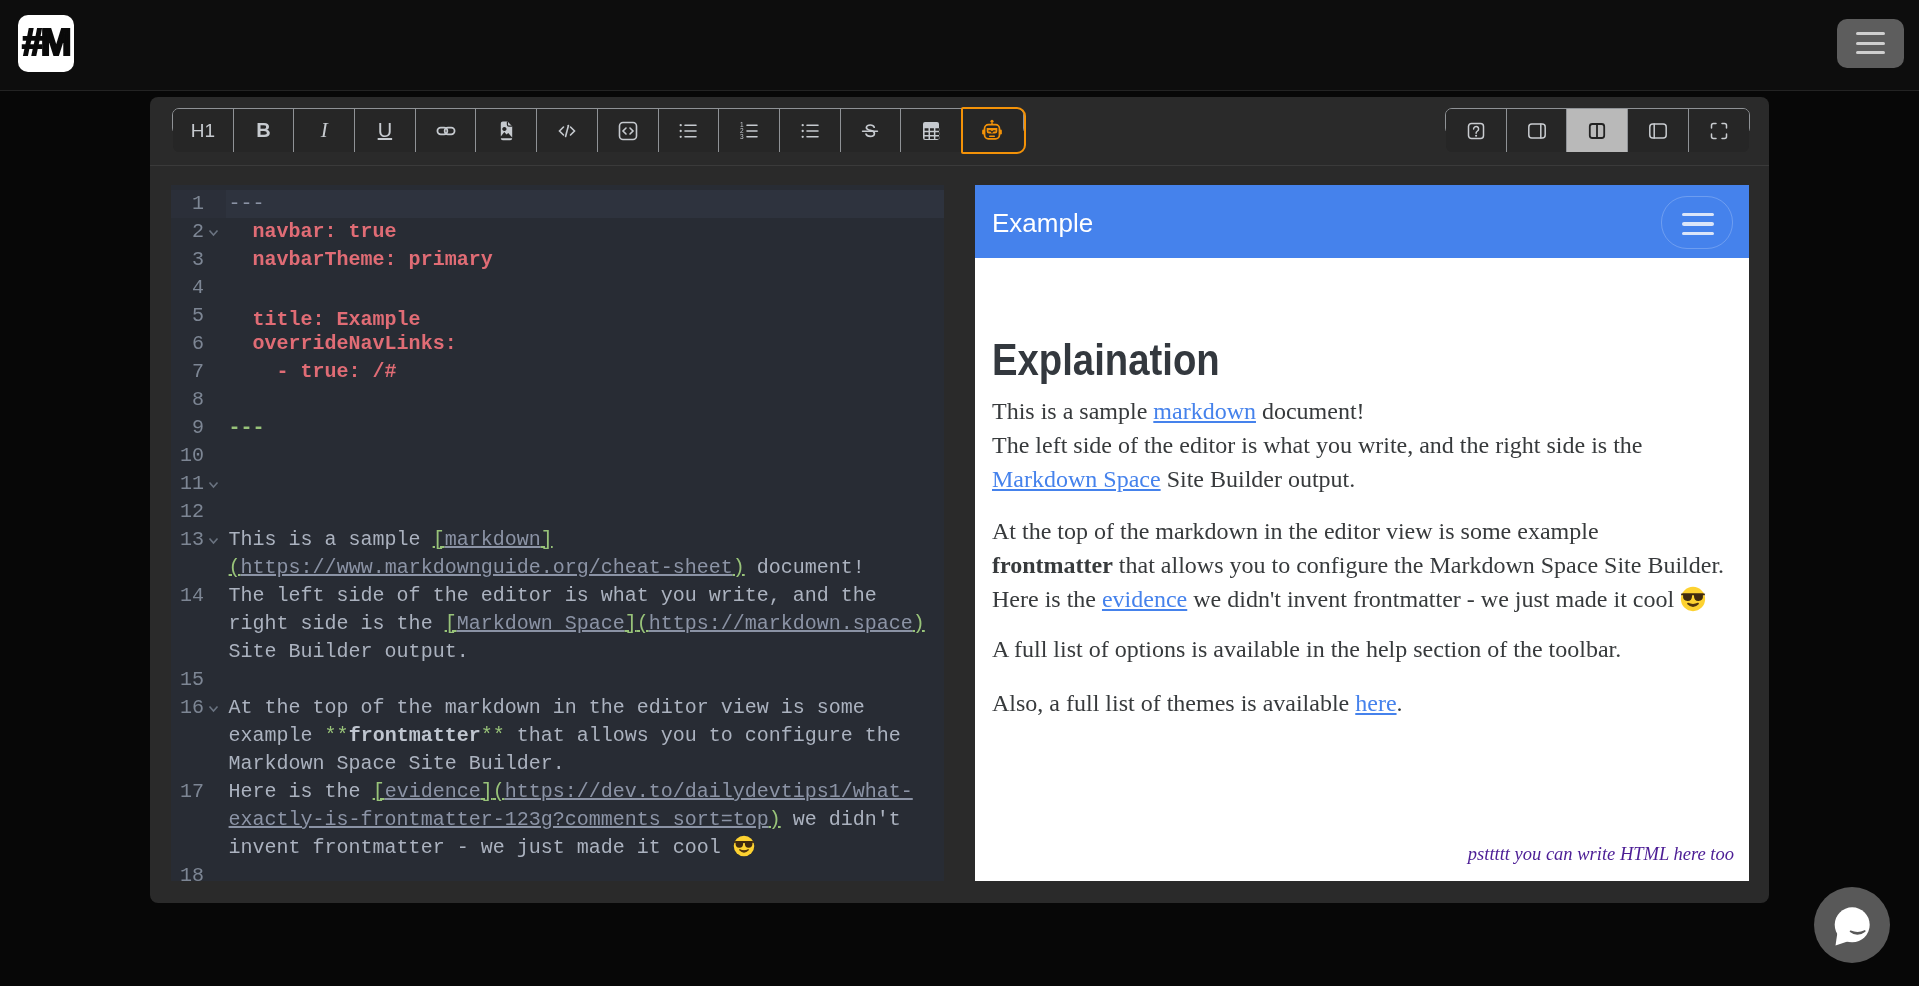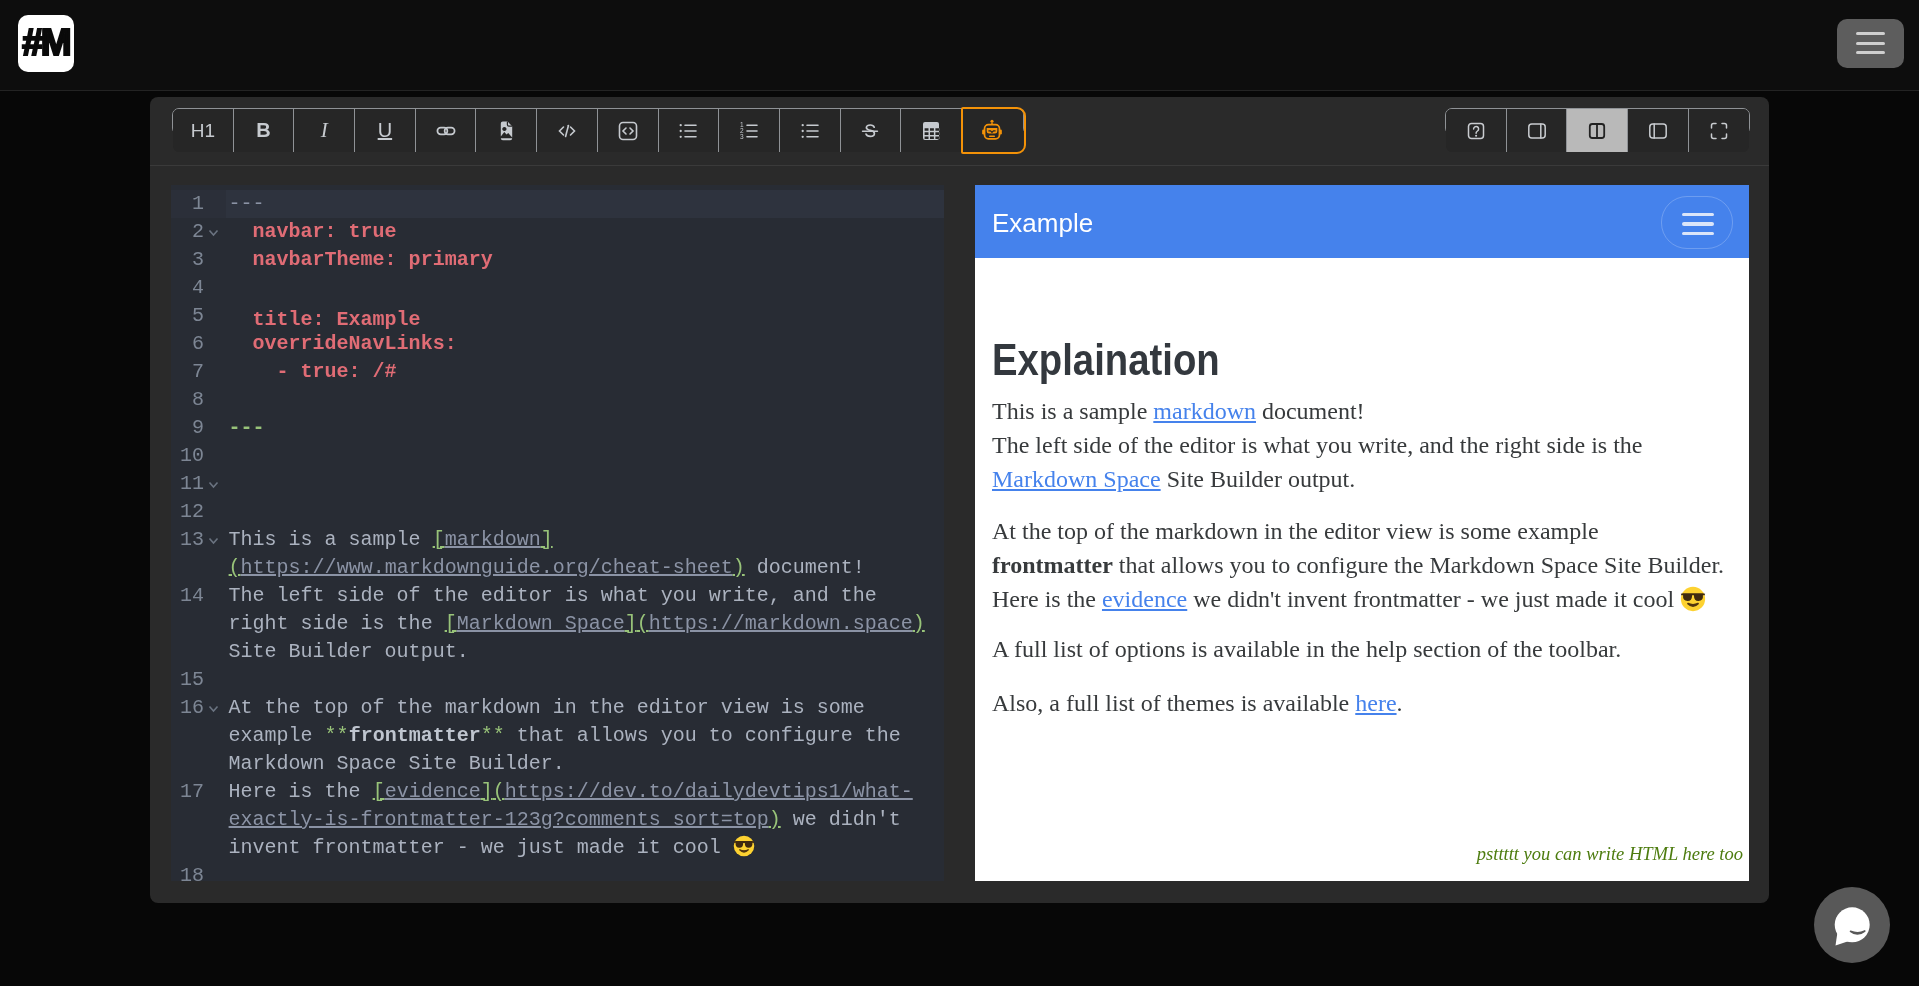--- a/index.html
+++ b/index.html
@@ -46,21 +46,21 @@
   #pnav { position:absolute; left:0; top:0; width:774px; height:73px; background:#4582ec; }
   #brand { position:absolute; left:17px; top:25px; color:#fff; font-family:"Liberation Sans",sans-serif;
     font-size:26px; line-height:1; }
   #ptoggler { position:absolute; left:686px; top:11px; width:72px; height:53px;
     border:1px solid rgba(255,255,255,0.22); border-radius:26px; }
   .tgline { position:absolute; left:20px; width:32px; height:3.4px; background:#dbe5f9; border-radius:2px; }
   #ph1 { position:absolute; left:17px; top:152px; font-family:"Liberation Sans",sans-serif; font-weight:bold;
     font-size:45px; line-height:45px; color:#33383e; transform:scaleX(0.851); transform-origin:0 0; white-space:pre;}
   .pp { position:absolute; left:17px; font-size:24px; line-height:34px; color:#373a3c; width:740px; }
   .pp a { color:#4582ec; text-decoration:underline; }
-  #pnote { position:absolute; right:6px; font-style:italic; font-size:18.5px; line-height:22px; color:#4d7c0f; }
+  #pnote { position:absolute; right:15px; font-style:italic; font-size:18.5px; line-height:22px; color:#4c1d95; }
 
   
   #chat { left:1814px; top:887px; width:76px; height:76px; border-radius:50%; background:#585858; }
 </style>
 </head>
 <body>
 <div id="stage">
   <div id="topbar" class="abs"></div>
   <div id="logo" class="abs">#M</div>
   <div id="hamb" class="abs">

